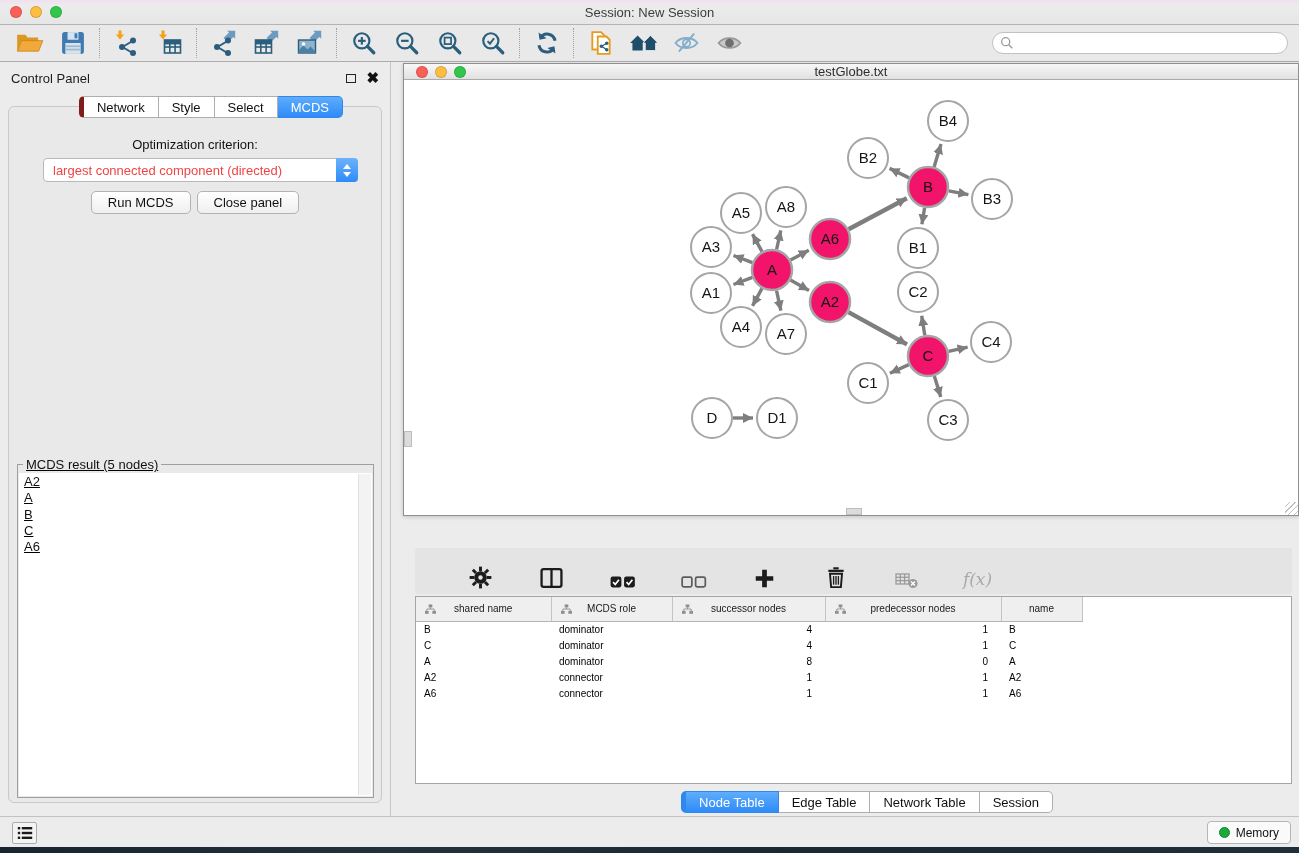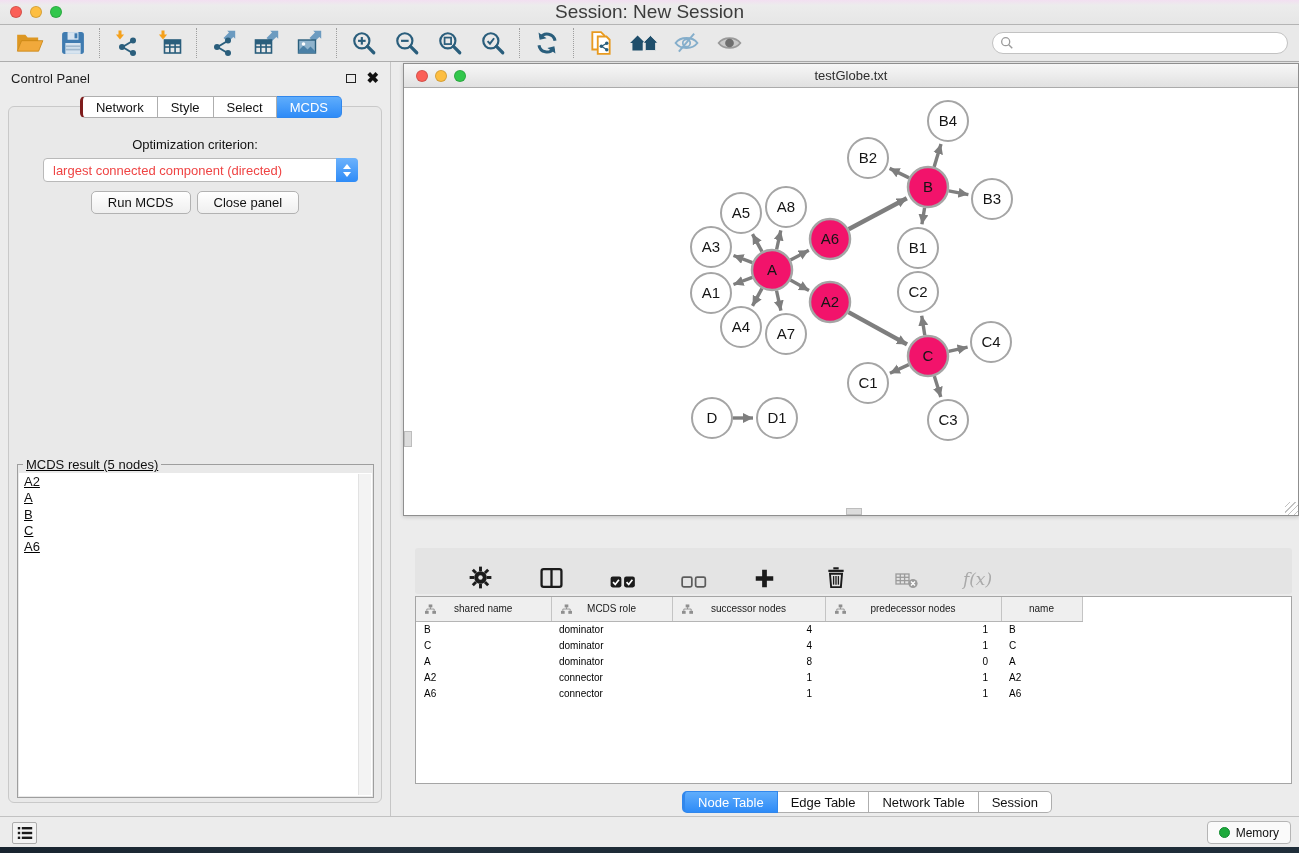--- a/index.html
+++ b/index.html
@@ -7,42 +7,42 @@
   body { font-family:"Liberation Sans", sans-serif; background:#ECECEC; overflow:hidden; }
   .app { position:relative; width:1299px; height:853px; background:#ECECEC; }
 
   
   .titlebar { position:absolute; top:0; left:0; width:1299px; height:25px;
     background:linear-gradient(180deg,#f2dff1 0%,#ececec 22%,#e6e6e6 100%);
     border-bottom:1px solid #b4b4b4; display:flex; align-items:center; }
   .traffic { display:flex; gap:8px; margin-left:10px; }
   .light { width:12px; height:12px; border-radius:50%; border:0.5px solid rgba(0,0,0,.15); }
   .l-red{background:#fb5f57}.l-yellow{background:#fdbe41}.l-green{background:#32c74c}
-  .win-title { flex:1; text-align:center; font-size:19px; color:#3c3c3c; margin-right:62px; }
+  .win-title { flex:1; text-align:center; font-size:13px; color:#3c3c3c; margin-right:62px; }
 
   
   .toolbar { position:absolute; top:25px; left:0; width:1299px; height:37px; background:#e9e9e9;
     border-bottom:1px solid #adadad; display:flex; align-items:center; padding:0 8px; }
   .tbtn { width:43px; height:32px; display:flex; align-items:center; justify-content:center; }
   .tsep { width:1px; height:30px; border-left:1px dotted #9f9f9f; margin:0 5px; }
   .search-wrap { margin-left:auto; width:296px; height:22px; background:#fff; border:1px solid #c2c2c2;
     border-radius:12px; display:flex; align-items:center; padding:0 7px; margin-right:3px; }
   .search-wrap input { border:none; outline:none; flex:1; font-size:12px; background:transparent; margin-left:4px; }
 
   
   .control-panel { position:absolute; left:0; top:62px; width:391px; height:754px; background:#ececec;
     border-right:1px solid #c6c6c6; }
   .panel-header { height:32px; display:flex; align-items:center; padding:0 11px; font-size:13px; color:#1d1d1d;gap:37px; }
   .win-btns { margin-left:auto; display:flex; gap:10px; align-items:center; }
   .float-btn { width:10px; height:9px; border:1.5px solid #222; display:inline-block; }
   .close-btn { font-weight:bold; font-size:15px; color:#111; line-height:10px; }
   .cp-tabs { position:absolute; top:34px; left:0; right:0; display:flex; justify-content:center; z-index:2; }
   .seg { font-size:13px; padding:3px 13px; background:#fff; border:1px solid #aeaeae; border-left:none;
     color:#111; height:22px; }
-  .seg:first-child { border-left:3px solid #7f1d1d; border-radius:5px 0 0 5px;margin-left:32px; }
+  .seg:first-child { border-left:5px solid #7f1d1d; border-radius:5px 0 0 5px;margin-left:32px; }
   .seg:last-child { border-radius:0 5px 5px 0; }
   .seg.active { background:linear-gradient(#5fadfc,#2e8bf7); color:#fff; border-color:#3187ec; }
   .cp-body { position:absolute; top:44px; left:8px; right:8px; bottom:13px; background:#e9e9e9;
     border:1px solid #c9c9c9; border-radius:6px; z-index:1; }
   .opt-label { position:absolute; top:30px; left:0; right:0; text-align:center; font-size:13px; color:#111; }
   .dropdown { position:absolute; left:34px; width:315px; top:51px; height:24px; background:#fff;
     border:1px solid #b9b9b9; border-radius:4px; display:flex; align-items:center; font-size:13px;
     padding-left:9px; color:#ef4444; }
   .dd-stepper { position:absolute; right:-1px; top:-1px; bottom:-1px; width:22px;
     background:linear-gradient(#6cb2fc,#2e8bf7); border-radius:0 4px 4px 0; display:flex;
@@ -56,21 +56,21 @@
     border:1px solid #9e9e9e; padding:1px;text-decoration:underline; }
   .result-fieldset legend { font-size:13px; padding:0 3px; margin-left:4px; color:#111; }
   .result-list { position:relative; height:100%; background:#fff; overflow:hidden; font-size:13px;
     line-height:16.3px; padding:1px 0 0 5px; color:#111; }
   .vtrack { position:absolute; top:1px; right:1px; bottom:1px; width:13px; background:#f3f3f3;
     border-left:1px solid #e2e2e2; }
 
   
   .net-window { position:absolute; left:403px; top:63px; width:896px; height:453px; background:#fff;
     border:1px solid #8f8f8f; box-shadow:0 1px 4px rgba(0,0,0,.18); }
-  .net-titlebar { height:24px; background:linear-gradient(#f7f7f7,#e1e1e1); border-bottom:1px solid #ababab;
+  .net-titlebar { height:16px; background:linear-gradient(#f7f7f7,#e1e1e1); border-bottom:1px solid #ababab;
     display:flex; align-items:center; position:relative; }
   .net-traffic { display:flex; gap:7px; margin-left:12px; z-index:1; }
   .net-title { position:absolute; left:0; right:0; text-align:center; font-size:13px; color:#2e2e2e; }
   .net-canvas { position:absolute; top:25px; left:0; right:0; bottom:0; background:#fff; overflow:hidden; }
   .h-stub { position:absolute; left:0; top:342px; width:8px; height:16px; background:#dcdcdc; border:1px solid #bdbdbd; }
   .v-stub { position:absolute; left:442px; bottom:0; width:16px; height:7px; background:#dcdcdc; border:1px solid #bdbdbd; }
   .grip { position:absolute; right:0; bottom:0; width:13px; height:13px;
     background:repeating-linear-gradient(135deg, transparent 0 3px, #c2c2c2 3px 4px); }
 
   

